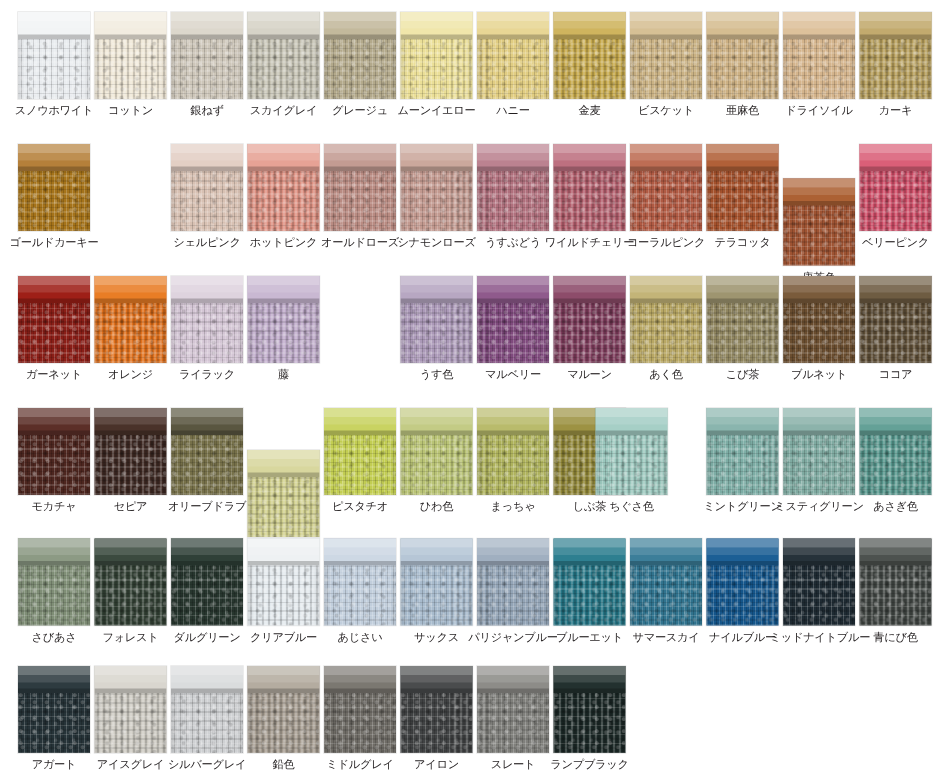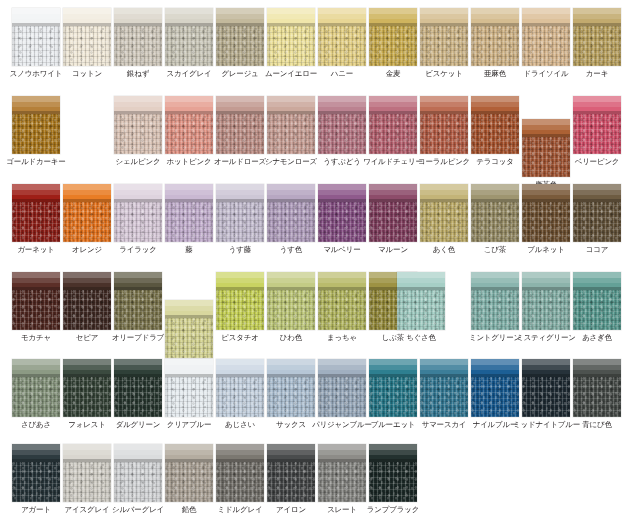--- a/index.html
+++ b/index.html
@@ -561,36 +561,20 @@
           </div>
           <div class="chip-body">
             <div class="tex-v"></div>
             <div class="tex-h"></div>
             <div class="tex-nub"></div>
             <div class="tex-edge"></div>
           </div>
         </div>
         <div class="swatch-label">藤</div>
       </div>
-      <div class="swatch-cell" style="left: 216px;">
-        <div class="swatch-chip" style="background: rgb(192, 185, 204);">
-          <div class="chip-top" style="background: rgb(205, 199, 214);">
-            <div class="band-a"></div>
-            <div class="band-b"></div>
-            <div class="band-c"></div>
-          </div>
-          <div class="chip-body">
-            <div class="tex-v"></div>
-            <div class="tex-h"></div>
-            <div class="tex-nub"></div>
-            <div class="tex-edge"></div>
-          </div>
-        </div>
-        <div class="swatch-label">うす藤</div>
-      </div>
       <div class="swatch-cell" style="left: 267px;">
         <div class="swatch-chip" style="background: rgb(171, 153, 184);">
           <div class="chip-top" style="background: rgb(183, 167, 194);">
             <div class="band-a"></div>
             <div class="band-b"></div>
             <div class="band-c"></div>
           </div>
           <div class="chip-body">
             <div class="tex-v"></div>
             <div class="tex-h"></div>

